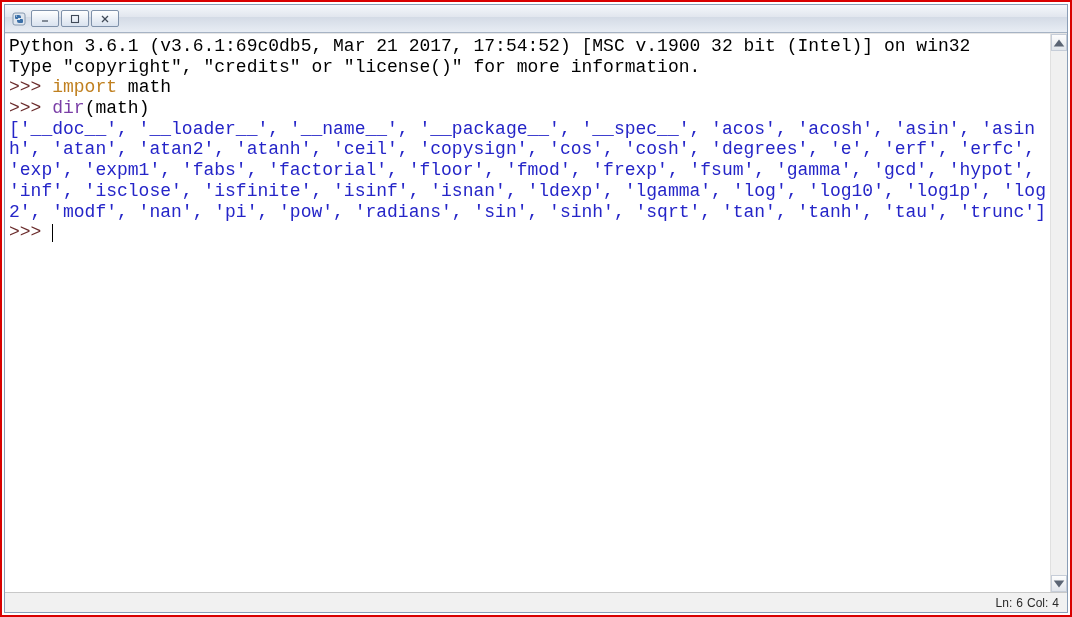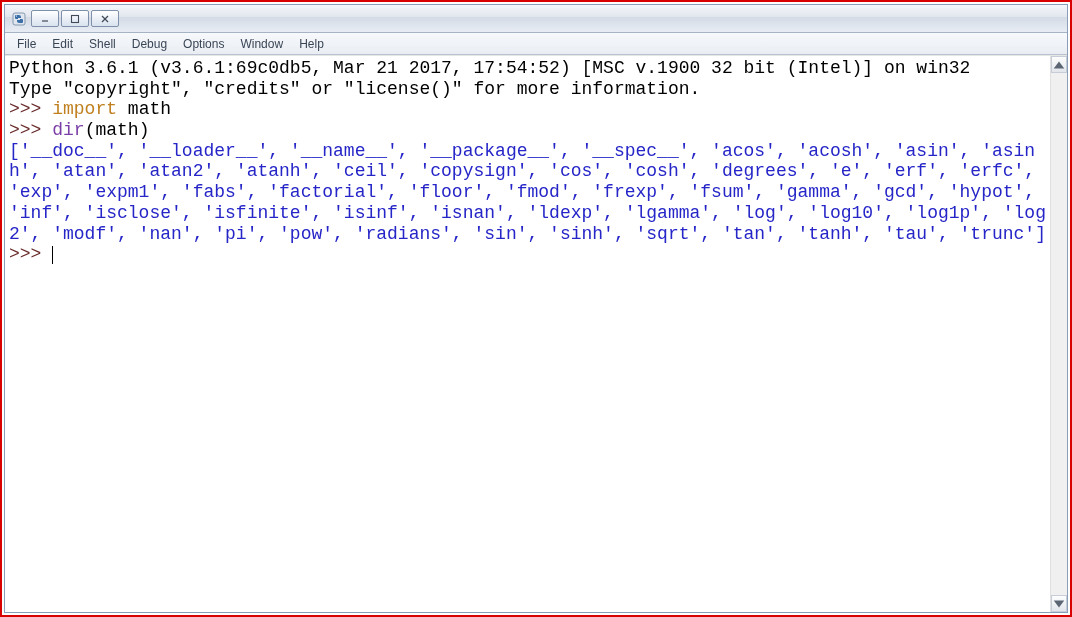--- a/index.html
+++ b/index.html
@@ -161,29 +161,20 @@
         </div>
         <div class="winbtn">
           <svg viewBox="0 0 10 10">
               <line x1="2" y1="2" x2="8" y2="8" stroke="#404a58" stroke-width="1.2"></line>
               <line x1="8" y1="2" x2="2" y2="8" stroke="#404a58" stroke-width="1.2"></line>
             </svg>
         </div>
       </div>
     </div>
 
-    <div class="menubar">
-      <span class="menuitem">File</span>
-      <span class="menuitem">Edit</span>
-      <span class="menuitem">Shell</span>
-      <span class="menuitem">Debug</span>
-      <span class="menuitem">Options</span>
-      <span class="menuitem">Window</span>
-      <span class="menuitem">Help</span>
-    </div>
 
     <div class="content-area">
       <div class="editor"><span>Python 3.6.1 (v3.6.1:69c0db5, Mar 21 2017, 17:54:52) [MSC v.1900 32 bit (Intel)] on win32</span>
 <span>Type "copyright", "credits" or "license()" for more information.</span>
 <span class="prompt">&gt;&gt;&gt; </span><span class="kw-import">import</span><span> math</span>
 <span class="prompt">&gt;&gt;&gt; </span><span class="builtin">dir</span><span>(math)</span>
 <span class="output-blue">['__doc__', '__loader__', '__name__', '__package__', '__spec__', 'acos', 'acosh', 'asin', 'asinh', 'atan', 'atan2', 'atanh', 'ceil', 'copysign', 'cos', 'cosh', 'degrees', 'e', 'erf', 'erfc', 'exp', 'expm1', 'fabs', 'factorial', 'floor', 'fmod', 'frexp', 'fsum', 'gamma', 'gcd', 'hypot', 'inf', 'isclose', 'isfinite', 'isinf', 'isnan', 'ldexp', 'lgamma', 'log', 'log10', 'log1p', 'log2', 'modf', 'nan', 'pi', 'pow', 'radians', 'sin', 'sinh', 'sqrt', 'tan', 'tanh', 'tau', 'trunc']</span>
 <span class="prompt">&gt;&gt;&gt; </span><span class="cursor-blink"></span></div>
 
       <div class="scrollbar-v">
@@ -194,15 +185,21 @@
         </div>
         <div class="sb-track"></div>
         <div class="sb-btn">
           <svg viewBox="0 0 8 8">
               <polygon points="1,2 7,2 4,6" fill="#5b6574"></polygon>
             </svg>
         </div>
       </div>
     </div>
 
+    <div class="statusbar">
+      <span>Ln:</span>
+      <span>6</span>
+      <span>Col:</span>
+      <span>4</span>
+    </div>
 
   </div>
 </div>
 
 </body></html>

